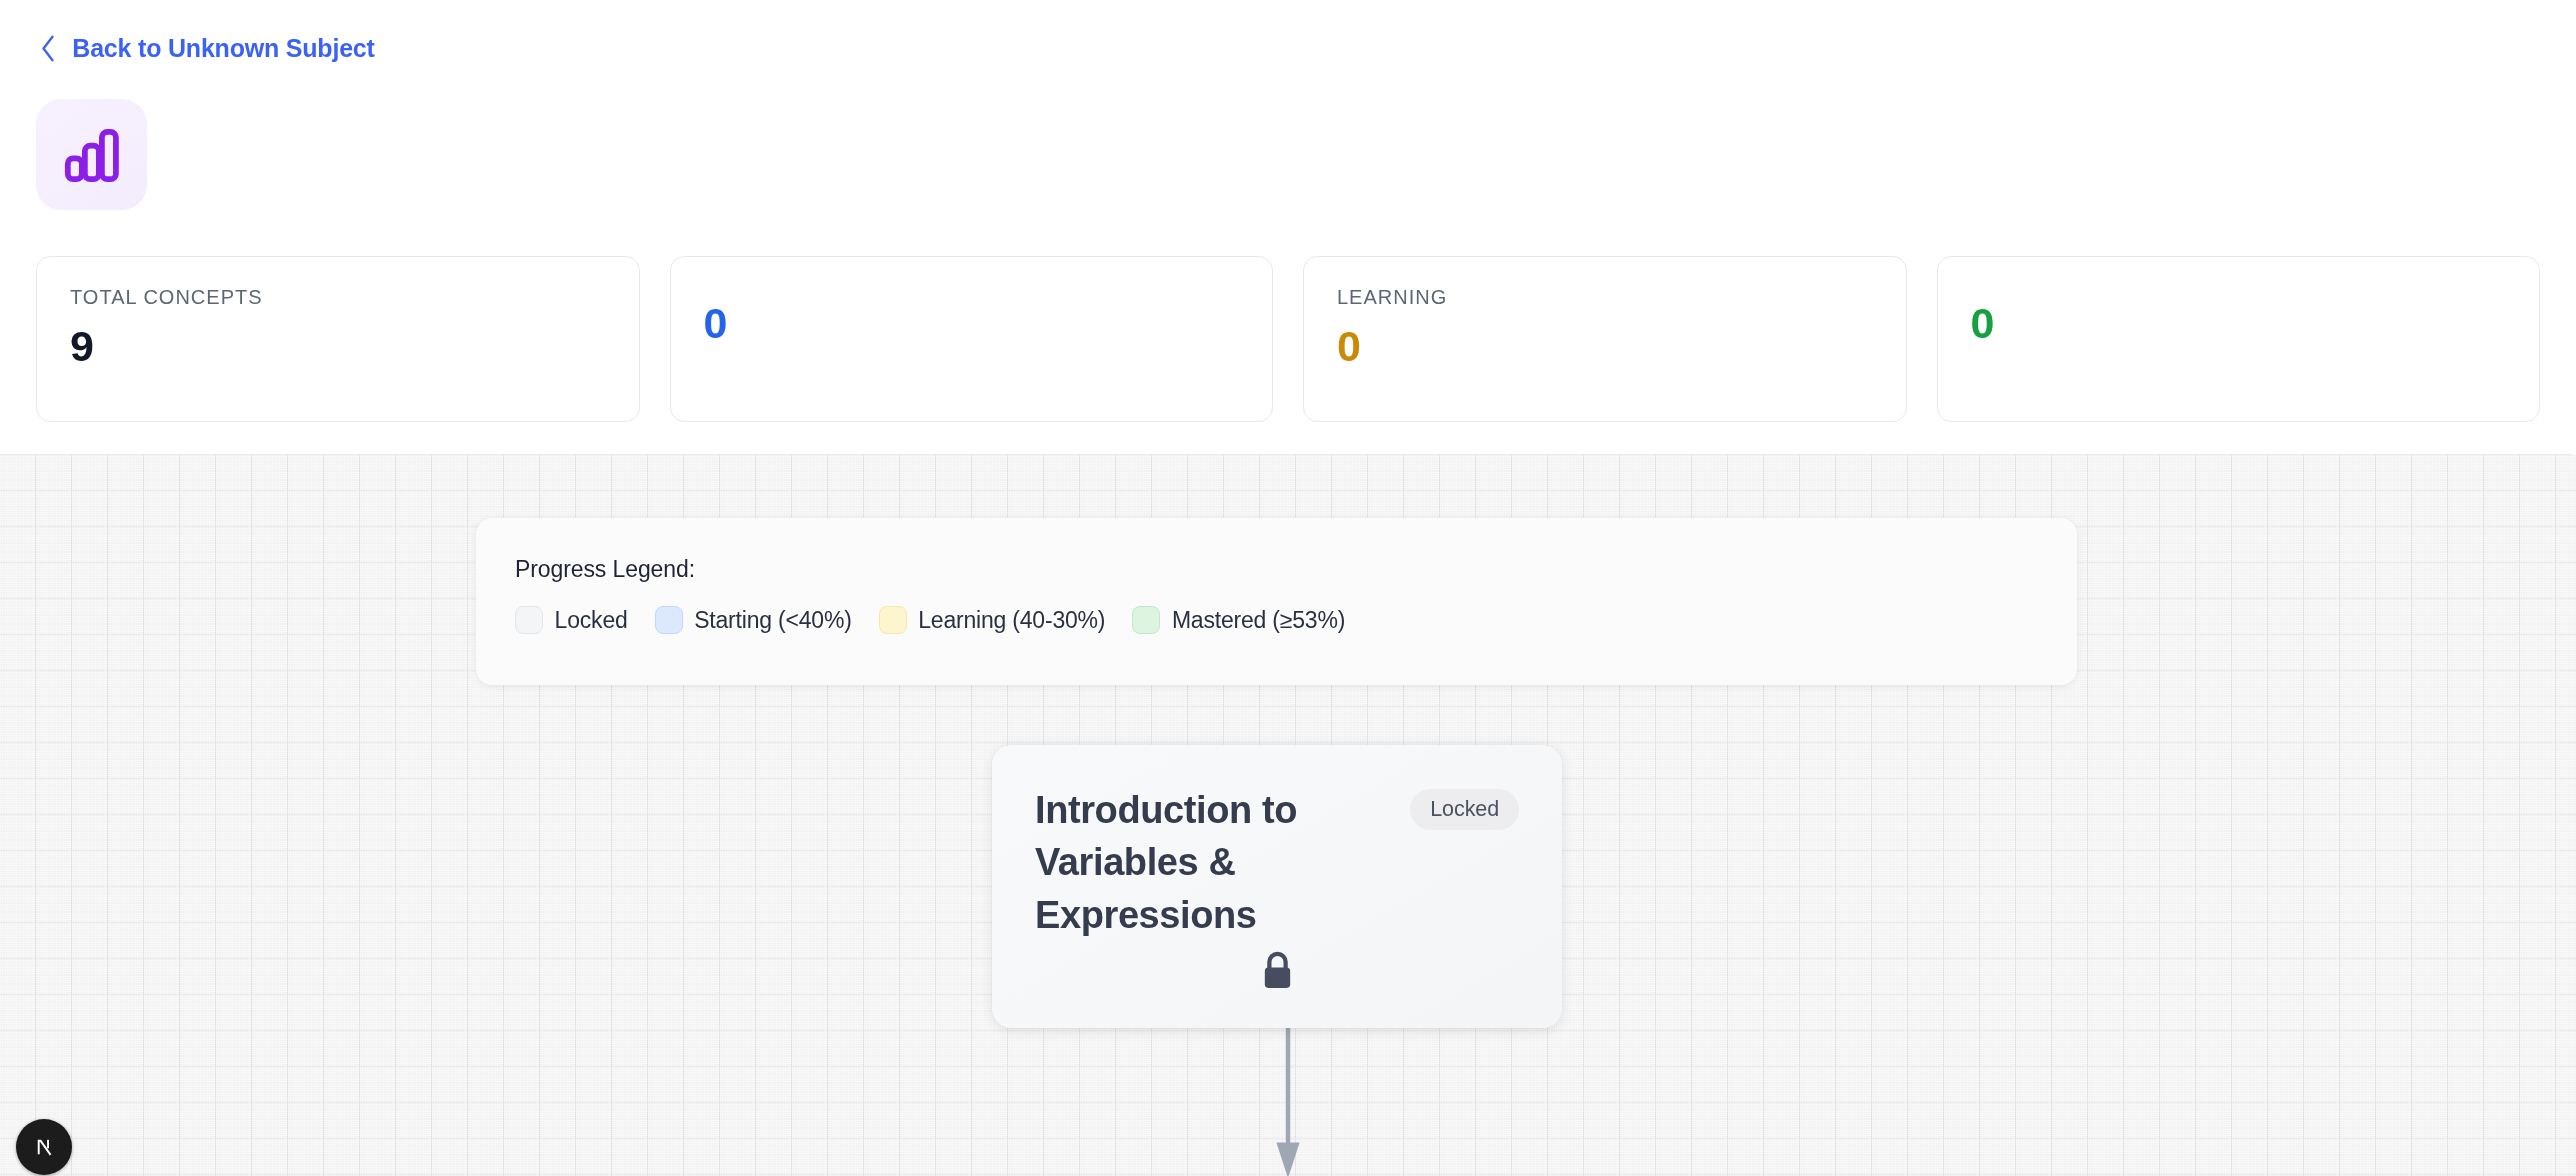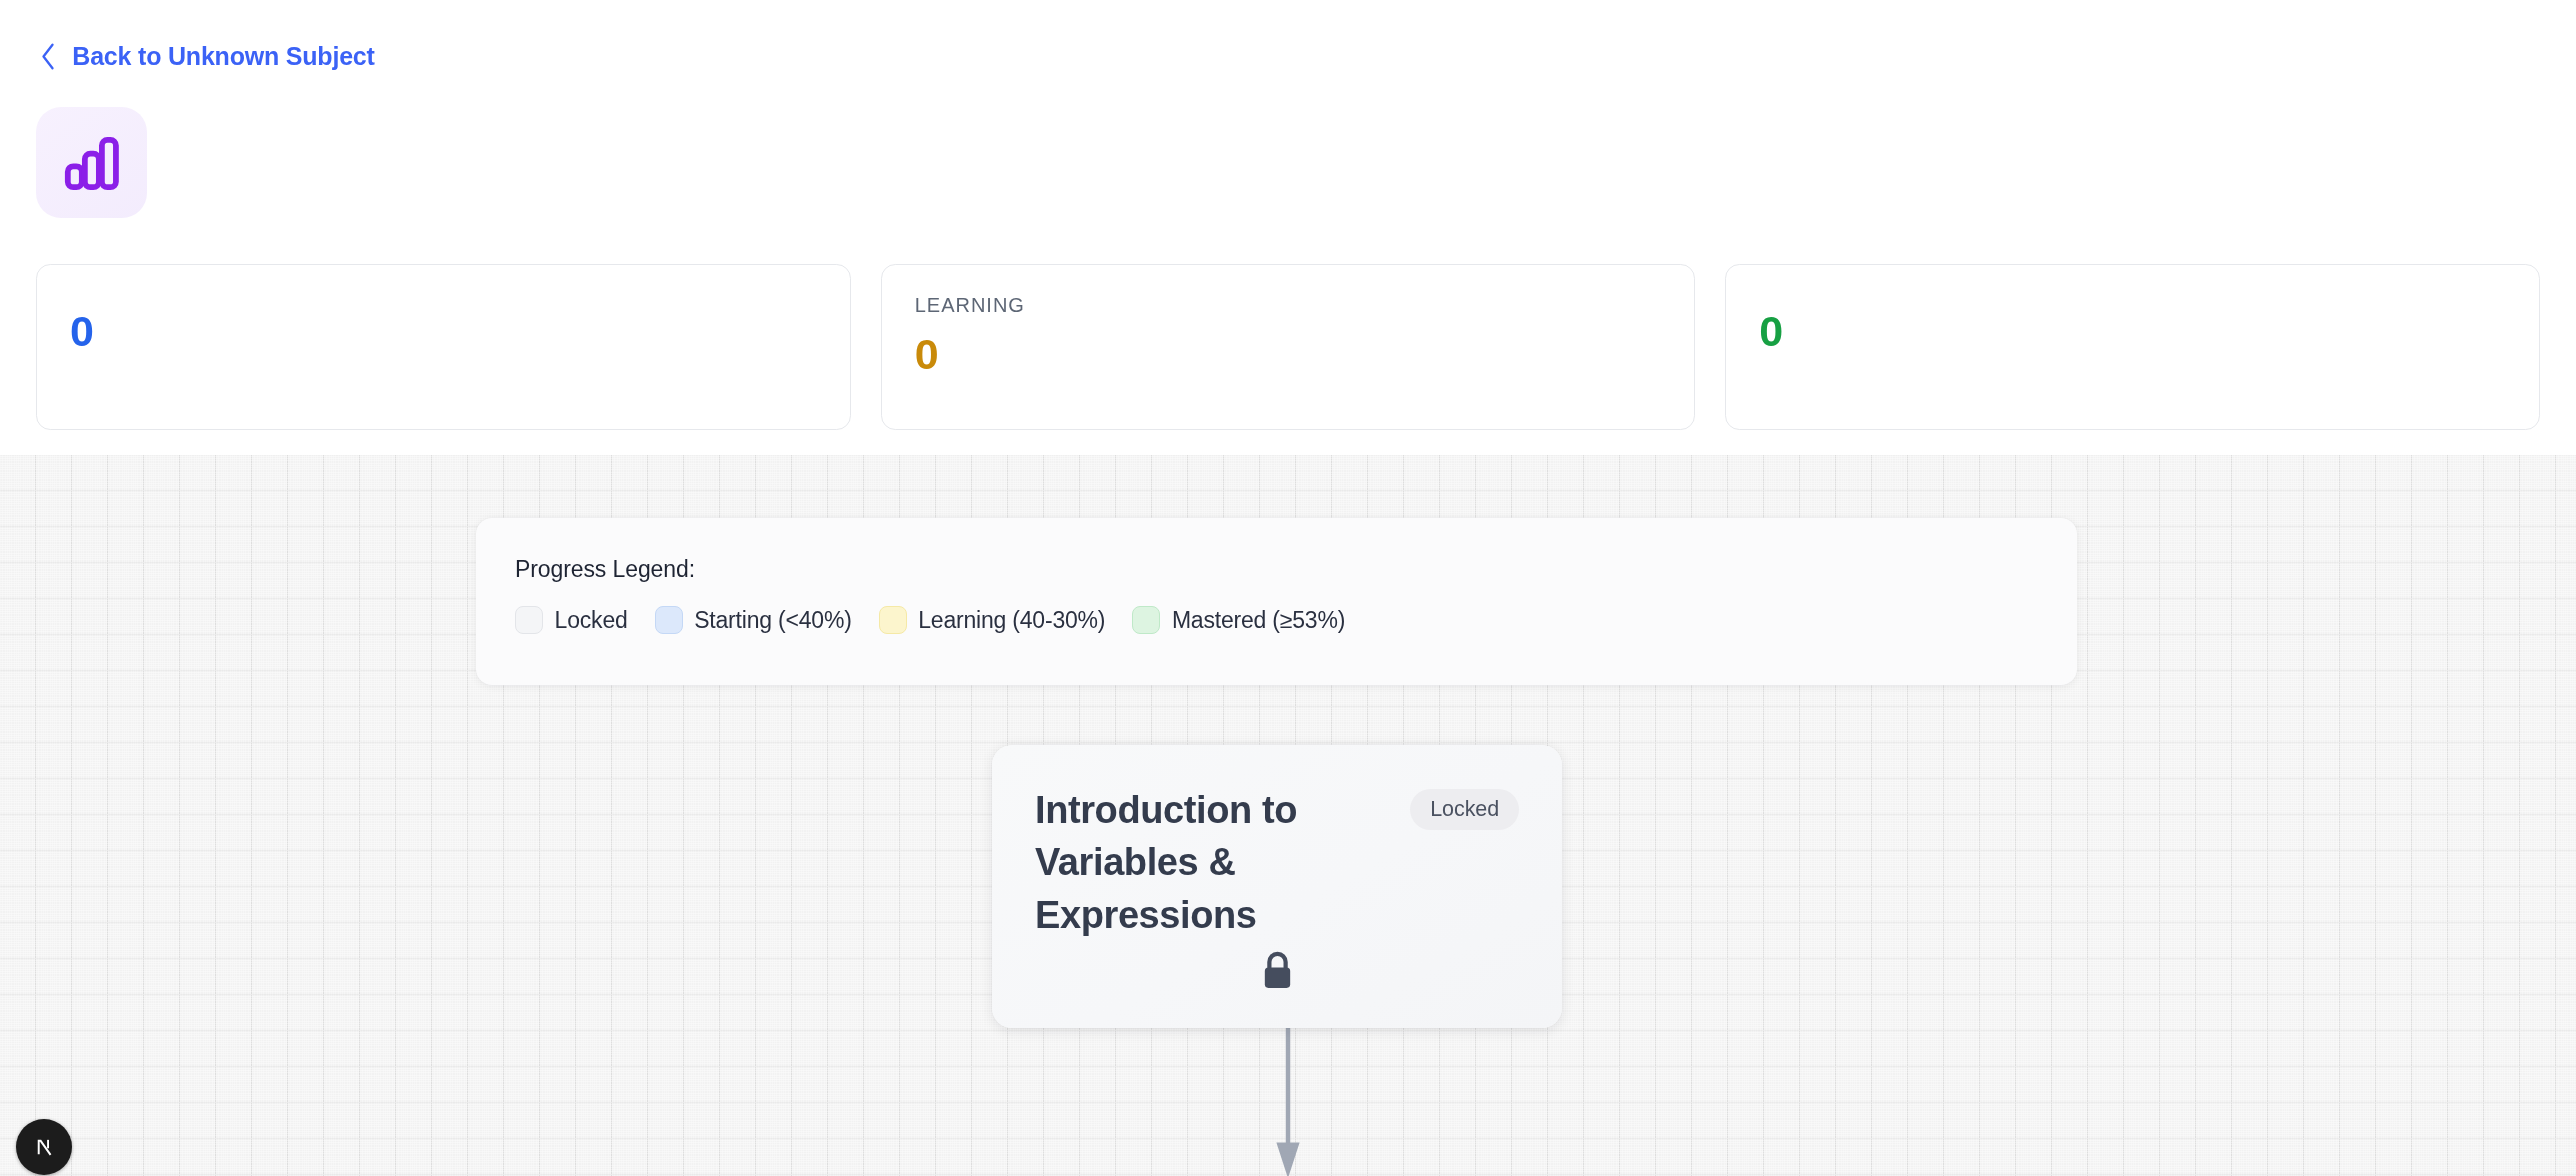--- a/index.html
+++ b/index.html
@@ -5,21 +5,21 @@
   * { box-sizing: border-box; margin: 0; padding: 0; }
   html, body {
     width: 2576px; height: 1177px;
     font-family: "Liberation Sans", sans-serif;
     background: #ffffff;
     overflow: hidden;
   }
 
   
   .header {
-    position: absolute; left: 0; top: 8px;
+    position: absolute; left: 0; top: 0;
     width: 2572px; height: 455px;
     background: #ffffff;
     border-bottom: 0.9px solid #e9ebee;
   }
 
   .back-link {
     position: absolute; left: 38px; top: 34px;
     display: flex; align-items: center; gap: 14.3px;
     color: #3b62f6;
     font-size: 25px; font-weight: 700;
@@ -225,20 +225,24 @@
       <svg width="66" height="66" viewBox="0 0 24 24" fill="none">
         <rect x="3.2" y="13.2" width="5.1" height="7.6" rx="2" stroke="#8b1fe8" stroke-width="2.1"></rect>
         <rect x="9.4" y="8.6" width="5.1" height="12.2" rx="2" stroke="#8b1fe8" stroke-width="2.1"></rect>
         <rect x="15.6" y="3.6" width="5.1" height="17.2" rx="2" stroke="#8b1fe8" stroke-width="2.1"></rect>
       </svg>
     </div>
   </div>
 
   <div class="stats">
 
+    <div class="stat-card">
+      <div class="stat-label">TOTAL CONCEPTS</div>
+      <div class="stat-value v-total">9</div>
+    </div>
 
     <div class="stat-card">
       <div class="stat-value v-unlock">0</div>
     </div>
 
     <div class="stat-card">
       <div class="stat-label">LEARNING</div>
       <div class="stat-value v-learn">0</div>
     </div>
 

